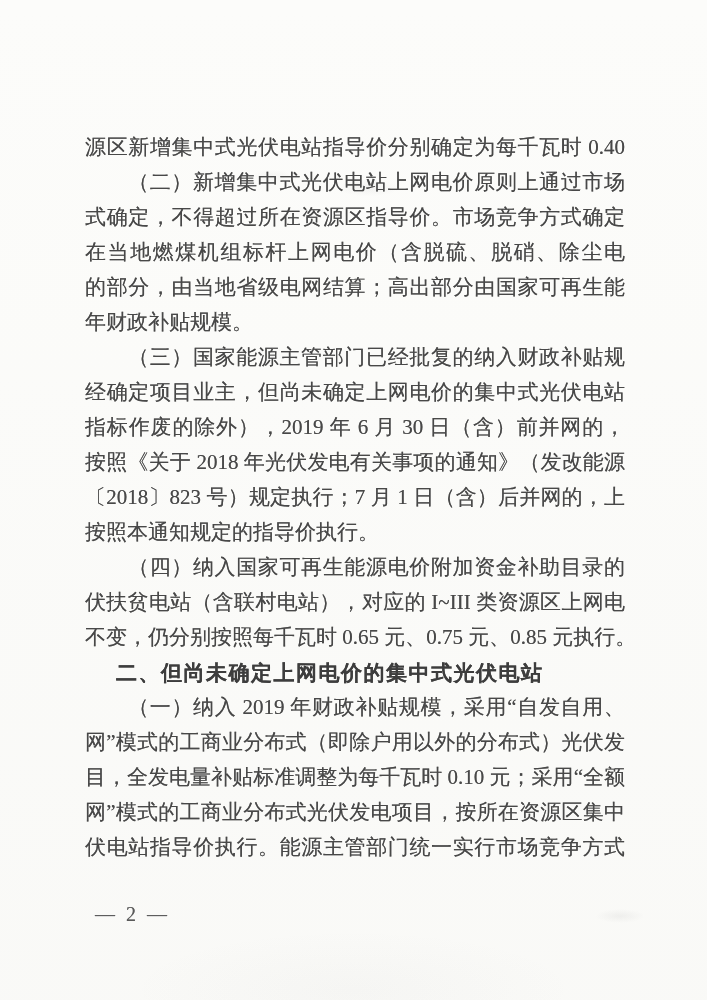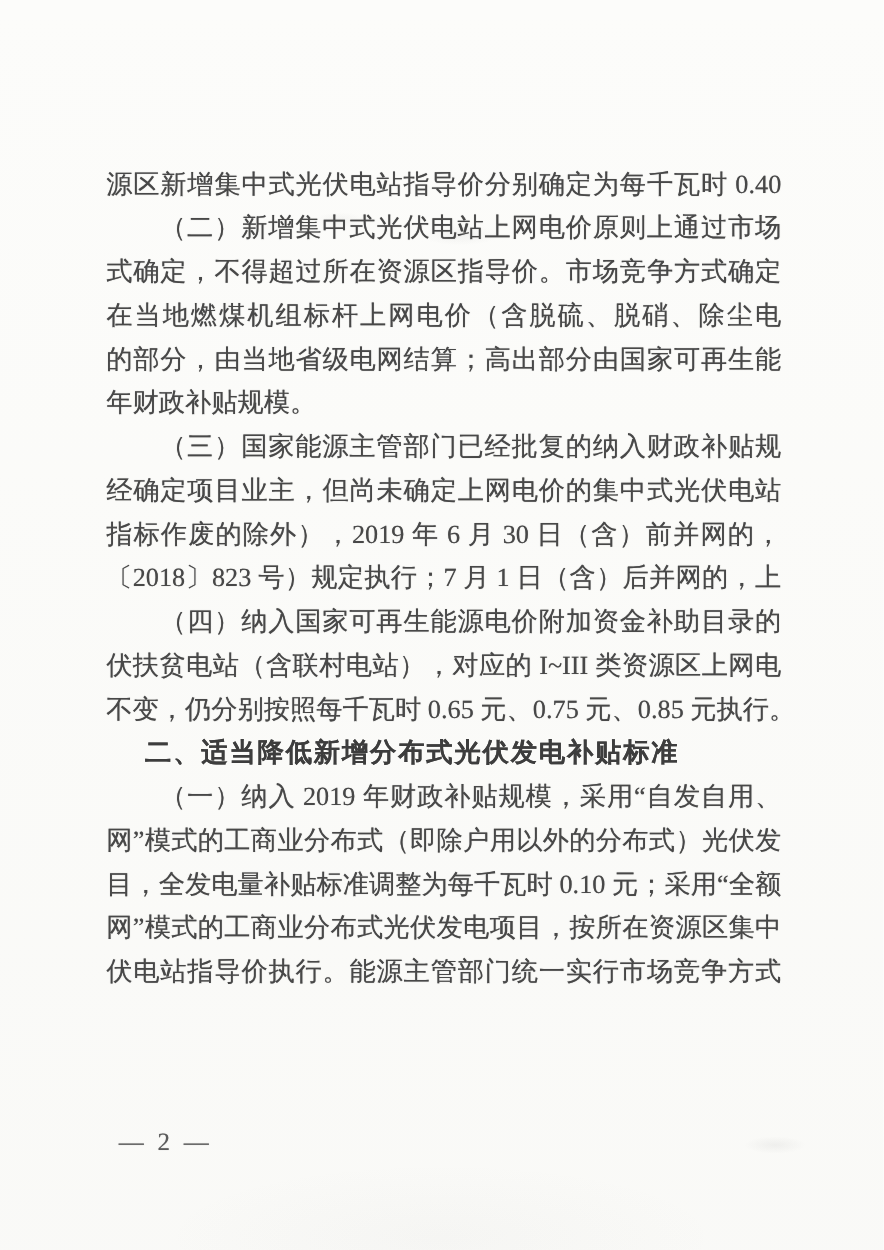--- a/index.html
+++ b/index.html
@@ -80,25 +80,27 @@
   <div class="text-block">
       <div class="line justify">源区新增集中式光伏电站指导价分别确定为每千瓦时 0.40 元（含</div>
       <div class="line indent justify">（二）新增集中式光伏电站上网电价原则上通过市场竞争方</div>
       <div class="line justify">式确定，不得超过所在资源区指导价。市场竞争方式确定的价格</div>
       <div class="line justify">在当地燃煤机组标杆上网电价（含脱硫、脱硝、除尘电价）以内</div>
       <div class="line justify">的部分，由当地省级电网结算；高出部分由国家可再生能源发展</div>
       <div class="line">年财政补贴规模。</div>
       <div class="line indent justify">（三）国家能源主管部门已经批复的纳入财政补贴规模且已</div>
       <div class="line justify">经确定项目业主，但尚未确定上网电价的集中式光伏电站（项目</div>
       <div class="line justify">指标作废的除外），2019 年 6 月 30 日（含）前并网的，上网电价</div>
+      <div class="line justify">按照《关于 2018 年光伏发电有关事项的通知》（发改能源</div>
       <div class="line justify">〔2018〕823 号）规定执行；7 月 1 日（含）后并网的，上网电价</div>
+      <div class="line">按照本通知规定的指导价执行。</div>
       <div class="line indent justify">（四）纳入国家可再生能源电价附加资金补助目录的村级光</div>
       <div class="line justify">伏扶贫电站（含联村电站），对应的 I~III 类资源区上网电价保持</div>
       <div class="line">不变，仍分别按照每千瓦时 0.65 元、0.75 元、0.85 元执行。</div>
-      <div class="line heading">二、适当降低新增分布式光伏发电补贴标准</div>
+      <div class="line heading">二、但尚未确定上网电价的集中式光伏电站</div>
       <div class="line indent justify">（一）纳入 2019 年财政补贴规模，采用“自发自用、余量上</div>
       <div class="line justify">网”模式的工商业分布式（即除户用以外的分布式）光伏发电项</div>
       <div class="line justify">目，全发电量补贴标准调整为每千瓦时 0.10 元；采用“全额上</div>
       <div class="line justify">网”模式的工商业分布式光伏发电项目，按所在资源区集中式光</div>
       <div class="line justify">伏电站指导价执行。能源主管部门统一实行市场竞争方式配置的</div>
     </div>
   <div class="footer">— 2 —</div>
 </div>
 
 </body></html>

